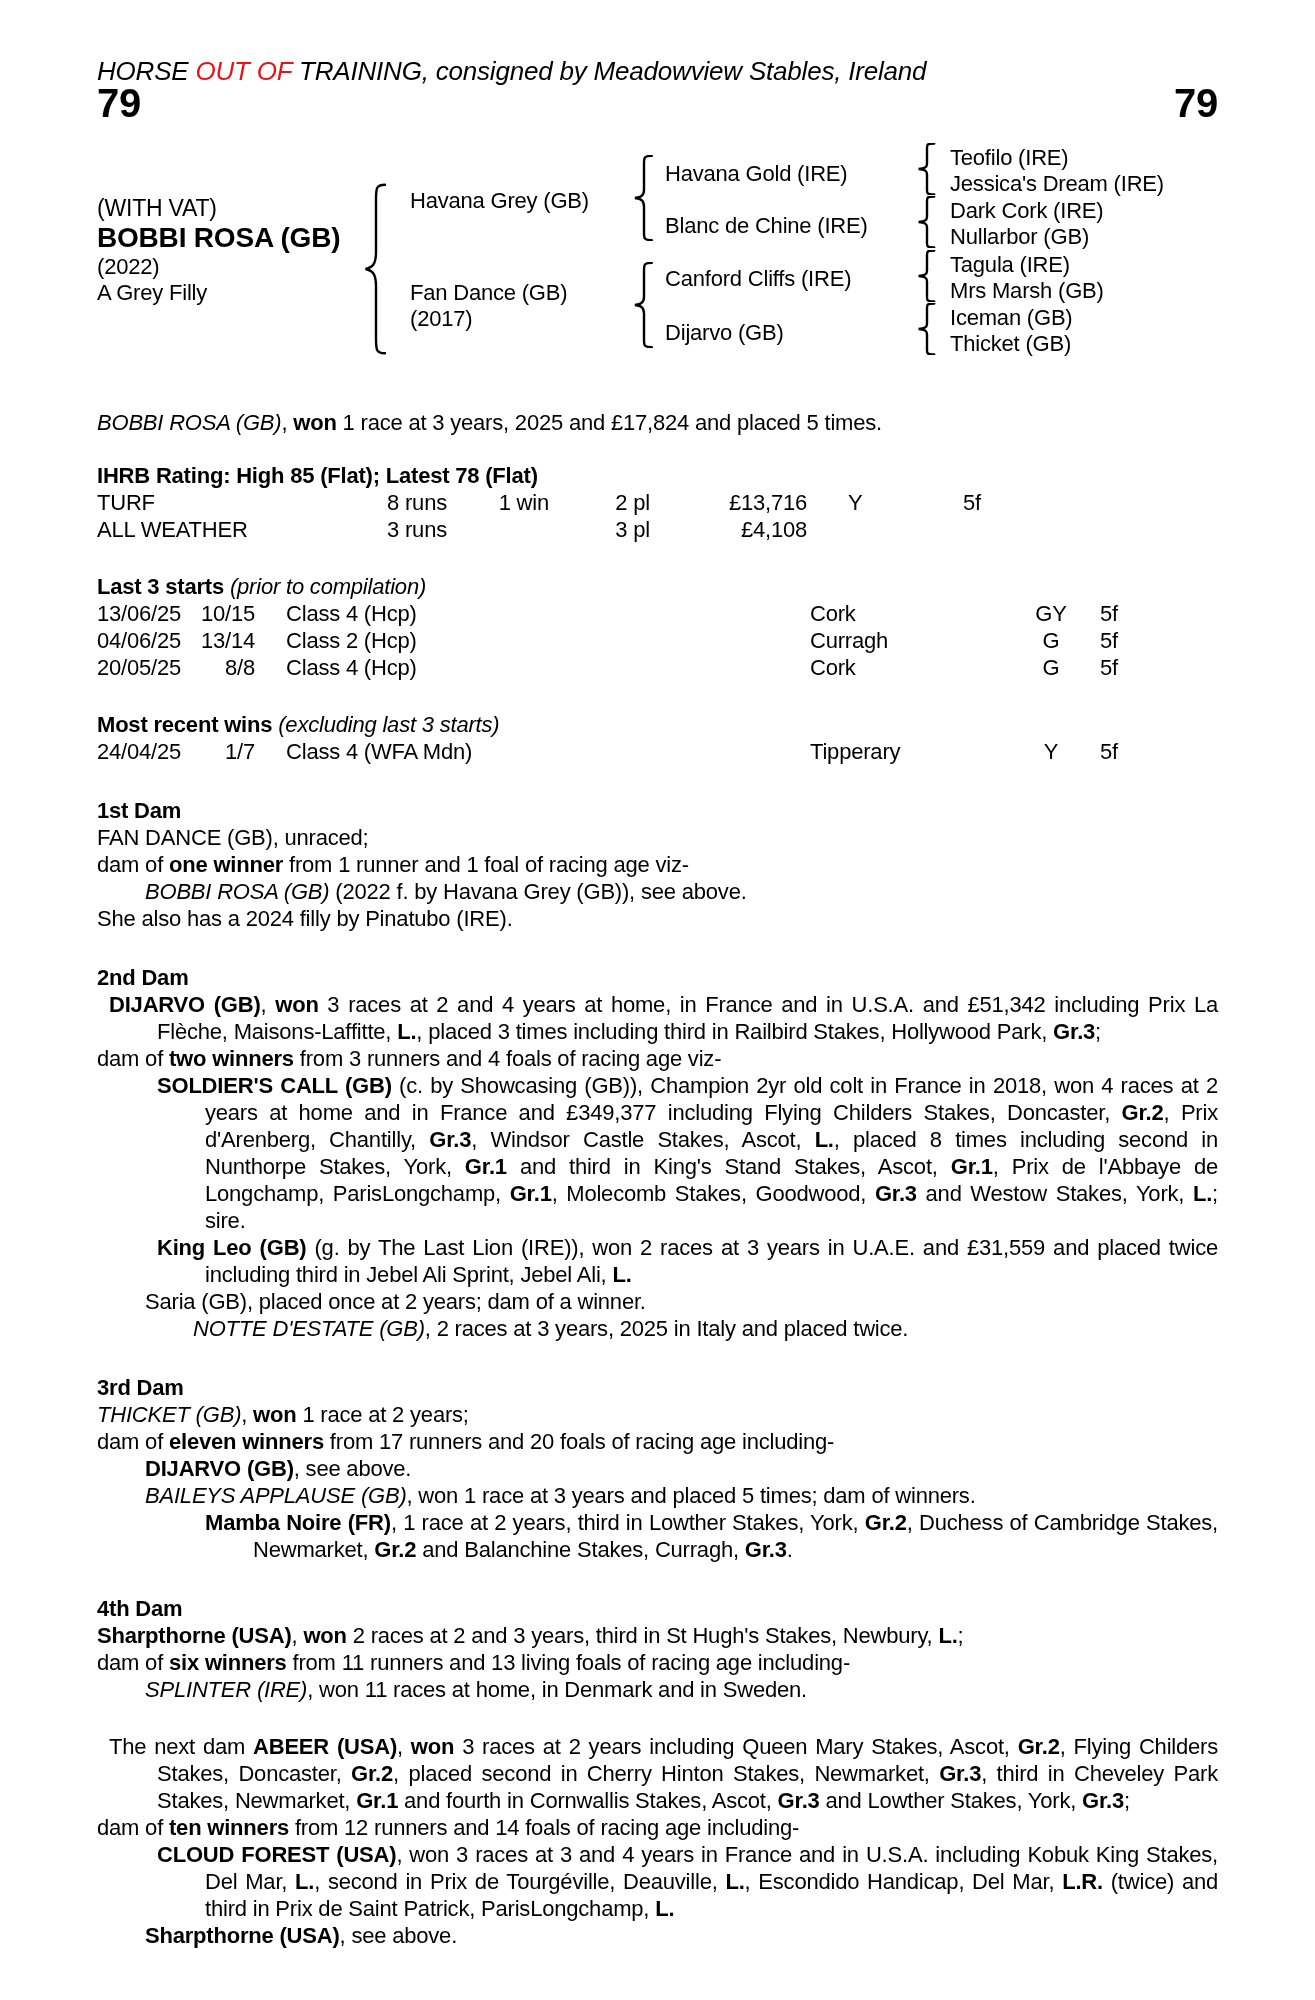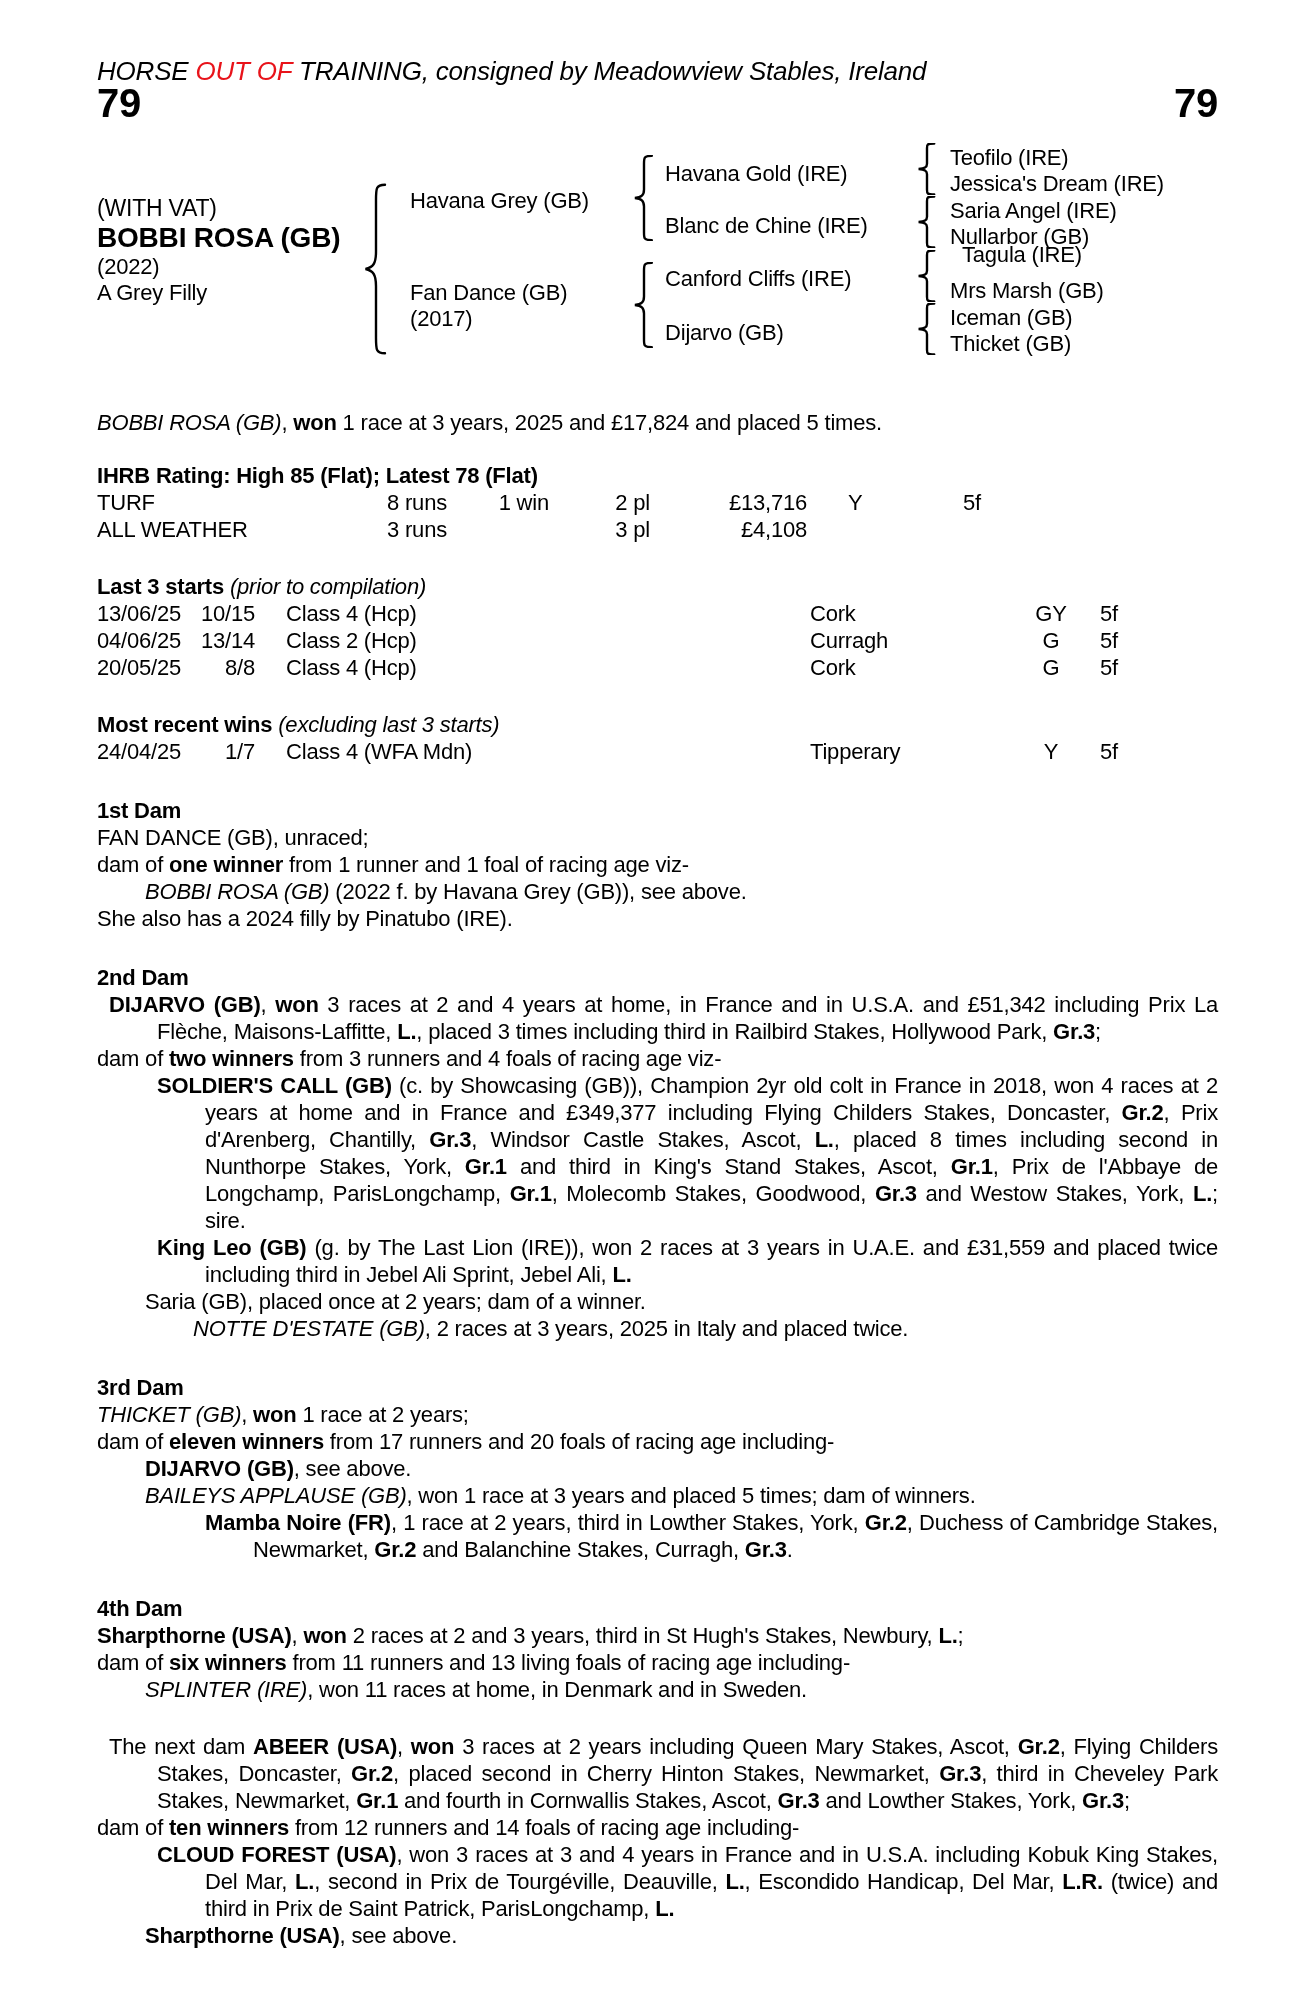--- a/index.html
+++ b/index.html
@@ -106,23 +106,23 @@
         </svg>
     </div>
     <div class="brace" style="left:818px;top:160px;width:24px;height:52px;">
       <svg viewBox="0 0 20 100" preserveAspectRatio="none">
           <path d="M16 1 C10 1 10 3 10 10 L10 40 C10 47 8 49 3 50 C8 51 10 53 10 60 L10 90 C10 97 10 99 16 99" fill="none" stroke="#000" stroke-width="2.4" vector-effect="non-scaling-stroke" stroke-linecap="round"></path>
         </svg>
     </div>
 
     <div class="pname" style="left:853px;top:2px;">Teofilo (IRE)</div>
     <div class="pname" style="left:853px;top:28px;">Jessica's Dream (IRE)</div>
-    <div class="pname" style="left:853px;top:55px;">Saria Angel (IRE)</div>
+    <div class="pname" style="left:853px;top:55px;">Dark Cork (IRE)</div>
     <div class="pname" style="left:853px;top:81px;">Nullarbor (GB)</div>
-    <div class="pname" style="left:853px;top:99px;margin-left:12px;">Tagula (IRE)</div>
+    <div class="pname" style="left:853px;top:109px;">Tagula (IRE)</div>
     <div class="pname" style="left:853px;top:135px;">Mrs Marsh (GB)</div>
     <div class="pname" style="left:853px;top:162px;">Iceman (GB)</div>
     <div class="pname" style="left:853px;top:188px;">Thicket (GB)</div>
   </div>
 
   <p class="sum"><span class="i">BOBBI ROSA (GB)</span>, <span class="b">won</span> 1 race at 3 years, 2025 and £17,824 and placed 5 times.</p>
 
   <div class="rating">IHRB Rating: High 85 (Flat); Latest 78 (Flat)</div>
 
   <div class="sgrid">

